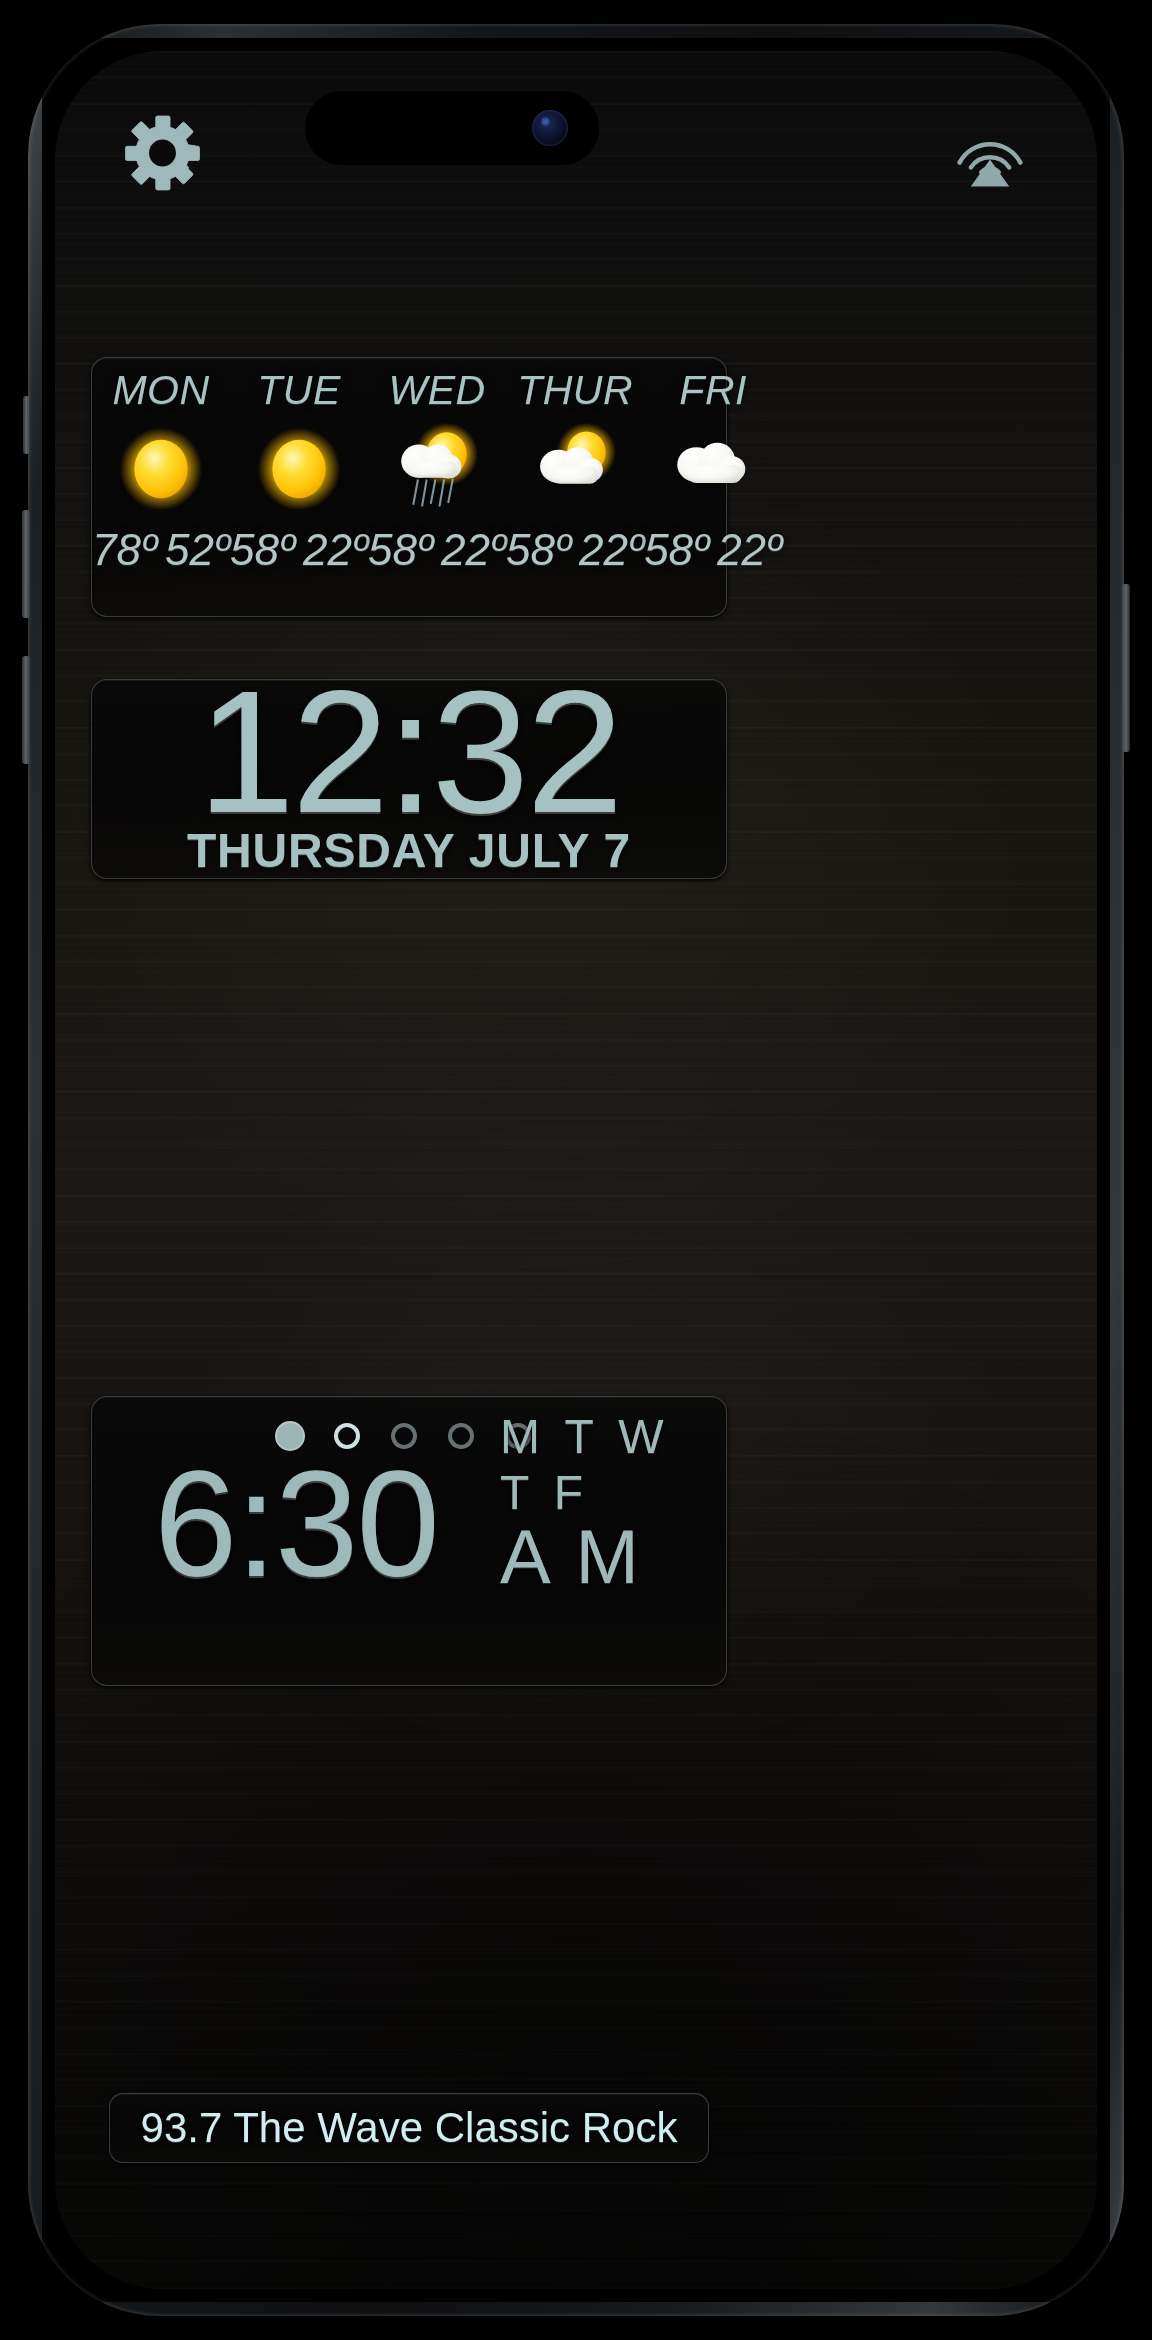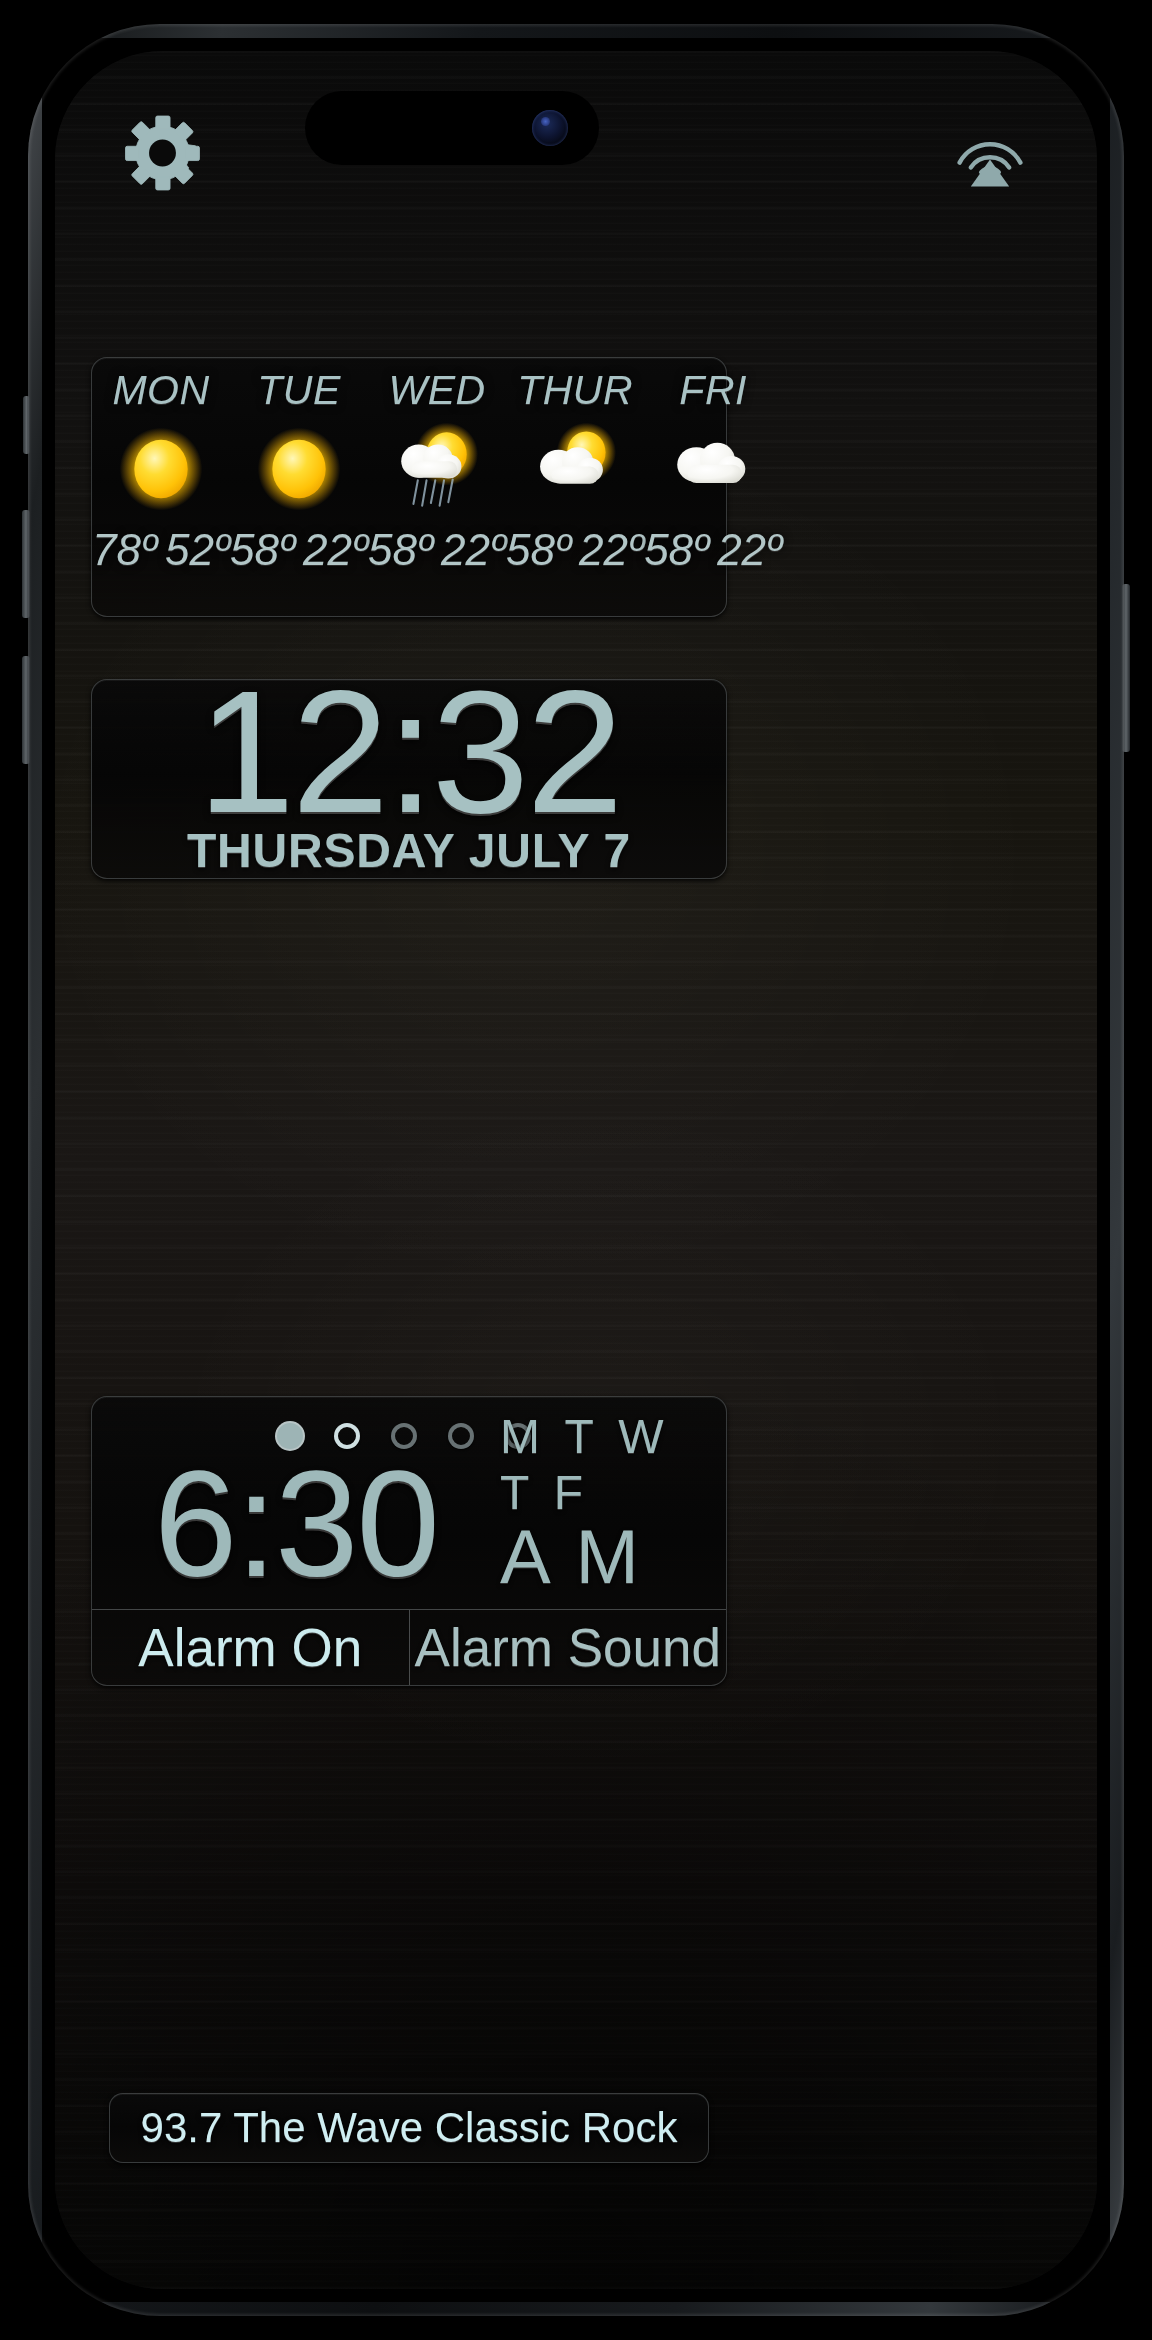--- a/index.html
+++ b/index.html
@@ -361,24 +361,20 @@
 
           <div class="alarm-time">6:30</div>
 
           <div class="alarm-days">
             <div class="days-r1">M T W</div>
             <div class="days-r2">T F</div>
             <div class="days-r3">A M</div>
           </div>
         </div>
 
-        <div class="alarm-bar">
-          <div class="alarm-btn primary">Alarm On</div>
-          <div class="alarm-btn secondary">Alarm Sound</div>
-        </div>
       </div>
 
       <div class="panel" id="radio">
         <span class="radio-label">93.7 The Wave Classic Rock</span>
       </div>
 
     </div>
   </div>
 </div>
 

